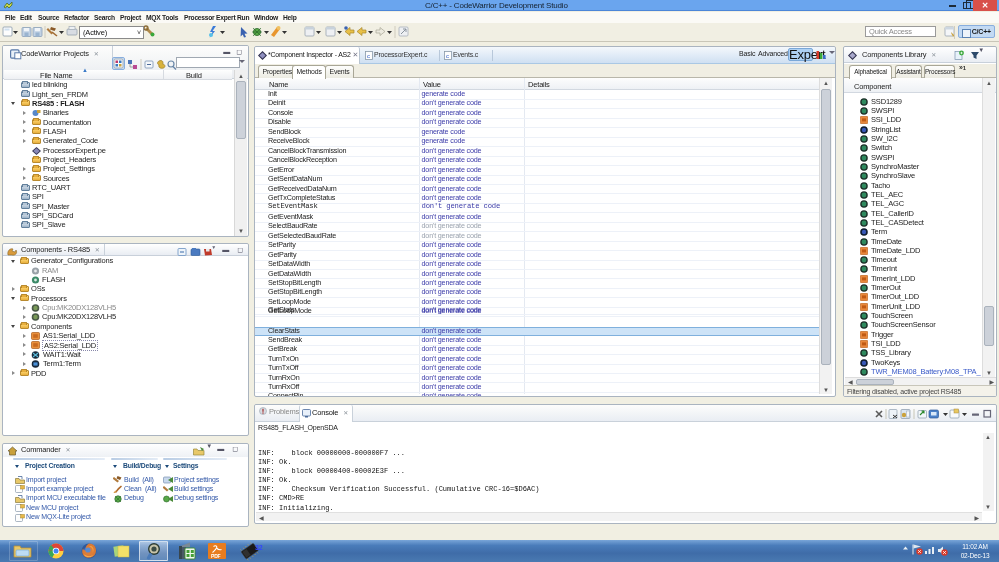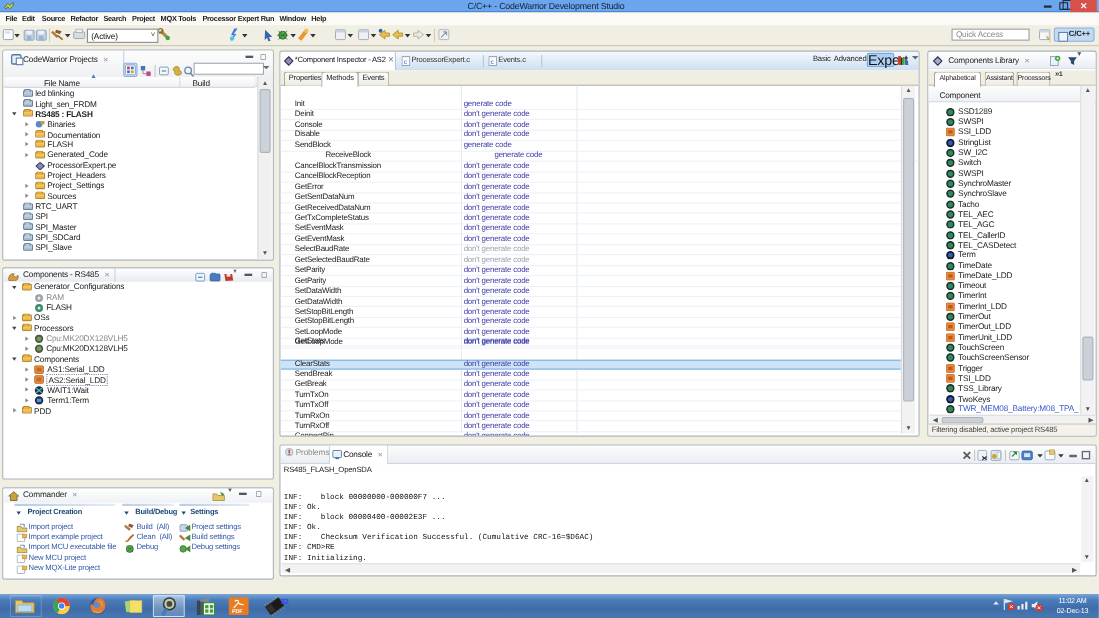--- a/index.html
+++ b/index.html
@@ -185,21 +185,21 @@
       <path d="M34 6.5 L38 6.5" stroke="#4a6a9a" stroke-width="1"></path>
     <path d="M46 3 C49 1.5 51 4 49.5 6 C52 6 53 9 50.5 10 C48 11 45 9.5 46 7 C44 6 44 4 46 3 Z" fill="#d8b23c" stroke="#9a7a22" stroke-width="0.7"></path>
     <circle cx="58" cy="6" r="3" fill="none" stroke="#6a87a8" stroke-width="1.2"></circle>
       <path d="M60 8.5 L63 11.5" stroke="#6a87a8" stroke-width="1.4"></path>
   </svg>
   <div style="position:absolute;left:173px;top:11px;width:64px;height:11px;background:#fff;border:1px solid #a0a8b2;"></div>
   <div style="position:absolute;left:236px;top:14px;width:0;height:0;border-left:3px solid transparent;border-right:3px solid transparent;border-top:3.5px solid #667;"></div>
 
   <div style="position:absolute;left:1px;top:24px;width:228px;height:10px;background:linear-gradient(#fefefe,#eef0f3);border-bottom:1px solid #d6dae0;font-size:7.5px;color:#222;">
     <span style="position:absolute;left:20px;top:1px;margin-left:16px;">File Name</span>
-    <span style="position:absolute;left:171px;top:1px;">Build</span>
+    <span style="position:absolute;left:182px;top:1px;">Build</span>
     <span style="position:absolute;left:78px;top:-3px;color:#3a7ac8;font-size:6px;">▲</span>
     <div style="position:absolute;left:159px;top:0;width:1px;height:10px;background:#d6dae0;"></div>
   </div>
 
   <div class="trow" style="left:0;top:34.2px">
       <span class="ticon fold foldb" style="left:18px"></span>
       <span style="position:absolute;left:29px">led blinking</span>
     </div>
   <div class="trow" style="left:0;top:43.55px">
       <span class="ticon fold foldb" style="left:18px"></span>
@@ -493,20 +493,25 @@
   <svg class="abs" width="10" height="10" style="left:561px;top:3px" viewBox="0 0 10 10">
       <rect x="0.5" y="1" width="2.6" height="8" fill="#d83a2a"></rect>
       <rect x="3.8" y="3" width="2.6" height="6" fill="#3aa83a"></rect>
       <rect x="7" y="5" width="2.6" height="4" fill="#3a6ac8"></rect>
     </svg>
   <div style="position:absolute;left:574px;top:4px;width:0;height:0;border-left:3px solid transparent;border-right:3px solid transparent;border-top:3.5px solid #667;"></div>
   <div id="innertabs"></div>
   <div class="itab" style="left:3px;">Properties</div>
   <div class="itab active" style="left:37px;">Methods</div>
   <div class="itab" style="left:70px;">Events</div>
+  <div id="tblhead">
+    <span style="position:absolute;left:14px;top:2px;">Name</span>
+    <span style="position:absolute;left:168px;top:2px;">Value</span>
+    <span style="position:absolute;left:273px;top:2px;">Details</span>
+  </div>
   <div class="colline" style="left:164px;height:316px;"></div>
   <div class="colline" style="left:268.5px;height:316px;"></div>
   <div class="mrow" style="top:43.5px;width:564px;">
       <span class="mname">Init</span>
       <span class="mval">generate code</span>
     </div>
   <div class="mrow" style="top:52.95px;width:564px;">
       <span class="mname">Deinit</span>
       <span class="mval">don't generate code</span>
     </div>
@@ -515,21 +520,21 @@
       <span class="mval">don't generate code</span>
     </div>
   <div class="mrow" style="top:71.85px;width:564px;">
       <span class="mname">Disable</span>
       <span class="mval">don't generate code</span>
     </div>
   <div class="mrow" style="top:81.3px;width:564px;">
       <span class="mname">SendBlock</span>
       <span class="mval">generate code</span>
     </div>
-  <div class="mrow" style="top:90.75px;width:564px;margin-left:28px;">
+  <div class="mrow" style="top:90.75px;width:564px;">
       <span class="mname">ReceiveBlock</span>
       <span class="mval">generate code</span>
     </div>
   <div class="mrow" style="top:100.2px;width:564px;">
       <span class="mname">CancelBlockTransmission</span>
       <span class="mval">don't generate code</span>
     </div>
   <div class="mrow" style="top:109.65px;width:564px;">
       <span class="mname">CancelBlockReception</span>
       <span class="mval">don't generate code</span>
@@ -543,21 +548,21 @@
       <span class="mval">don't generate code</span>
     </div>
   <div class="mrow" style="top:138.0px;width:564px;">
       <span class="mname">GetReceivedDataNum</span>
       <span class="mval">don't generate code</span>
     </div>
   <div class="mrow" style="top:147.45px;width:564px;">
       <span class="mname">GetTxCompleteStatus</span>
       <span class="mval">don't generate code</span>
     </div>
-  <div class="mrow" style="top:156.9px;width:564px;">
+  <div class="mrow" style="top:156.9px;width:564px;font-family:Liberation Mono, monospace;">
       <span class="mname">SetEventMask</span>
       <span class="mval">don't generate code</span>
     </div>
   <div class="mrow" style="top:166.35px;width:564px;">
       <span class="mname">GetEventMask</span>
       <span class="mval">don't generate code</span>
     </div>
   <div class="mrow" style="top:175.8px;width:564px;">
       <span class="mname">SelectBaudRate</span>
       <span class="mval gray">don't generate code</span>

